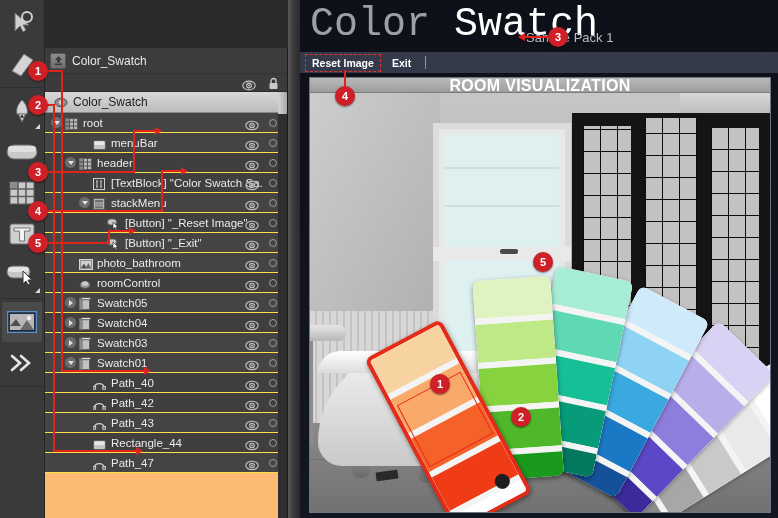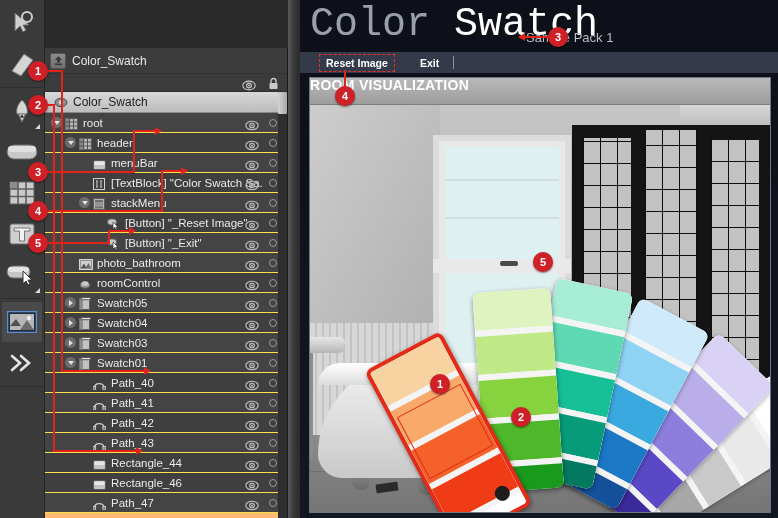--- a/index.html
+++ b/index.html
@@ -132,37 +132,37 @@
     position: absolute; left: 226px; top: 30px;
     color: #b9bec6; font-size: 13px;
   }
   #menubar {
     position: absolute; left: 0; top: 52px; width: 478px; height: 21px;
     background: #343a4a;
     display: flex; align-items: center;
   }
   .mbtn {
     font-size: 10.5px; color: #ffffff; font-weight: bold;
-    padding: 2px 6px; margin-left: 19px; cursor: pointer;
+    padding: 2px 6px; margin-left: 5px; cursor: pointer;
   }
   .mbtn.focus { border: 1px dashed #e03127; }
   .msep { width:1px; height: 13px; background: #8e93a0; margin-left: 8px; }
 
   #imgframe {
     position: absolute; left: 9px; top: 77px;
     width: 462px; height: 436px;
     border: 1px solid #6e7585;
     background: #b5b5b5;
     overflow: hidden;
   }
   #imgcaption {
-    height: 27px; width: 100%;
+    height: 15px; width: 100%;
     background: linear-gradient(#b9b9b9,#9d9d9d);
-    color: #ffffff; font-size: 14px; font-weight: bold;
-    line-height: 15px;
+    color: #ffffff; font-size: 16px; font-weight: bold;
+    text-align: center; line-height: 15px;
     letter-spacing: .3px;
     border-bottom: 1px solid #7e7e7e;
   }
   #photo { position: relative; width: 100%; height: 421px; overflow: hidden;
            background: #8f9092; }
 
   
   .ph { position: absolute; }
   #wall-left   { left:0; top:0; width:130px; height:330px; background:linear-gradient(120deg,#cdcdcd,#a9a9a9); }
   #wall-back   { left:120px; top:0; width:250px; height:300px; background:linear-gradient(180deg,#c6c6c6,#a2a2a2); }
@@ -389,53 +389,53 @@
               <path d="M4.5 .5V11.5M8.5 .5V11.5M.5 4H12.5M.5 8H12.5" stroke="#4a4a4a" stroke-width=".9"></path>
             </svg></span>
           <span class="label">root</span>
           <span class="eye"><svg width="14" height="11" viewBox="0 0 14 11">
               <ellipse cx="7" cy="5.5" rx="6.2" ry="4.2" fill="none" stroke="#c2c2c2" stroke-width="1.1"></ellipse>
               <circle cx="7" cy="5.5" r="2.3" fill="none" stroke="#c2c2c2" stroke-width="1.1"></circle>
               <circle cx="7" cy="5.5" r=".9" fill="#c2c2c2"></circle>
             </svg></span>
           <span class="lk"></span>
         </div>
+        <div class="row">
+          <span style="width:34px;flex:0 0 auto"></span>
+          <span class="twisty none"></span>
+          <span class="tico"><svg width="13" height="10" viewBox="0 0 13 10">
+              <rect x="0.5" y="0.5" width="12" height="9" rx="1.5" fill="#c4c4c4" stroke="#5c5c5c"></rect>
+              <rect x="1.5" y="1.5" width="10" height="3.5" rx="1" fill="#e6e6e6"></rect>
+            </svg></span>
+          <span class="label">menuBar</span>
+          <span class="eye"><svg width="14" height="11" viewBox="0 0 14 11">
+              <ellipse cx="7" cy="5.5" rx="6.2" ry="4.2" fill="none" stroke="#c2c2c2" stroke-width="1.1"></ellipse>
+              <circle cx="7" cy="5.5" r="2.3" fill="none" stroke="#c2c2c2" stroke-width="1.1"></circle>
+              <circle cx="7" cy="5.5" r=".9" fill="#c2c2c2"></circle>
+            </svg></span>
+          <span class="lk"></span>
+        </div>
         <div class="row alt">
           <span style="width:20px;flex:0 0 auto"></span>
           <span class="twisty">
             <span class="tri-d"></span>
           </span>
           <span class="tico"><svg width="13" height="12" viewBox="0 0 13 12">
               <rect x="0.5" y="0.5" width="12" height="11" fill="#b8b8b8" stroke="#5c5c5c"></rect>
               <rect x="0.5" y="0.5" width="4" height="11" fill="#888"></rect>
               <path d="M4.5 .5V11.5M8.5 .5V11.5M.5 4H12.5M.5 8H12.5" stroke="#4a4a4a" stroke-width=".9"></path>
             </svg></span>
           <span class="label">header</span>
           <span class="eye"><svg width="14" height="11" viewBox="0 0 14 11">
               <ellipse cx="7" cy="5.5" rx="6.2" ry="4.2" fill="none" stroke="#c2c2c2" stroke-width="1.1"></ellipse>
               <circle cx="7" cy="5.5" r="2.3" fill="none" stroke="#c2c2c2" stroke-width="1.1"></circle>
               <circle cx="7" cy="5.5" r=".9" fill="#c2c2c2"></circle>
             </svg></span>
           <span class="lk"></span>
         </div>
-        <div class="row">
-          <span style="width:34px;flex:0 0 auto"></span>
-          <span class="twisty none"></span>
-          <span class="tico"><svg width="13" height="10" viewBox="0 0 13 10">
-              <rect x="0.5" y="0.5" width="12" height="9" rx="1.5" fill="#c4c4c4" stroke="#5c5c5c"></rect>
-              <rect x="1.5" y="1.5" width="10" height="3.5" rx="1" fill="#e6e6e6"></rect>
-            </svg></span>
-          <span class="label">menuBar</span>
-          <span class="eye"><svg width="14" height="11" viewBox="0 0 14 11">
-              <ellipse cx="7" cy="5.5" rx="6.2" ry="4.2" fill="none" stroke="#c2c2c2" stroke-width="1.1"></ellipse>
-              <circle cx="7" cy="5.5" r="2.3" fill="none" stroke="#c2c2c2" stroke-width="1.1"></circle>
-              <circle cx="7" cy="5.5" r=".9" fill="#c2c2c2"></circle>
-            </svg></span>
-          <span class="lk"></span>
-        </div>
         <div class="row alt">
           <span style="width:34px;flex:0 0 auto"></span>
           <span class="twisty none"></span>
           <span class="tico"><svg width="12" height="12" viewBox="0 0 12 12">
               <rect x="0.5" y="0.5" width="11" height="11" fill="none" stroke="#d0d0d0"></rect>
               <path d="M4 3V9M8 3V9M3 3H5M3 9H5M7 3H9M7 9H9" stroke="#d0d0d0" stroke-width="1"></path>
             </svg></span>
           <span class="label">[TextBlock] "Color Swatch Sa.</span>
           <span class="eye"><svg width="14" height="11" viewBox="0 0 14 11">
               <ellipse cx="7" cy="5.5" rx="6.2" ry="4.2" fill="none" stroke="#c2c2c2" stroke-width="1.1"></ellipse>
@@ -606,91 +606,60 @@
               <rect x="9.8" y="7.6" width="2.6" height="2.6" fill="none" stroke="#cfcfcf" stroke-width="1"></rect>
             </svg></span>
           <span class="label">Path_40</span>
           <span class="eye"><svg width="14" height="11" viewBox="0 0 14 11">
               <ellipse cx="7" cy="5.5" rx="6.2" ry="4.2" fill="none" stroke="#c2c2c2" stroke-width="1.1"></ellipse>
               <circle cx="7" cy="5.5" r="2.3" fill="none" stroke="#c2c2c2" stroke-width="1.1"></circle>
               <circle cx="7" cy="5.5" r=".9" fill="#c2c2c2"></circle>
             </svg></span>
           <span class="lk"></span>
         </div>
-        <div class="row">
+        <div class="row alt">
           <span style="width:34px;flex:0 0 auto"></span>
           <span class="twisty none"></span>
           <span class="tico"><svg width="13" height="11" viewBox="0 0 13 11">
               <path d="M1.5 8.5 C1.5 3.5 11 3 11 8.5" fill="none" stroke="#cfcfcf" stroke-width="1.2"></path>
               <rect x="0" y="7.6" width="2.6" height="2.6" fill="none" stroke="#cfcfcf" stroke-width="1"></rect>
               <rect x="9.8" y="7.6" width="2.6" height="2.6" fill="none" stroke="#cfcfcf" stroke-width="1"></rect>
             </svg></span>
-          <span class="label">Path_41</span>
-          <span class="eye"><svg width="14" height="11" viewBox="0 0 14 11">
-              <ellipse cx="7" cy="5.5" rx="6.2" ry="4.2" fill="none" stroke="#c2c2c2" stroke-width="1.1"></ellipse>
-              <circle cx="7" cy="5.5" r="2.3" fill="none" stroke="#c2c2c2" stroke-width="1.1"></circle>
-              <circle cx="7" cy="5.5" r=".9" fill="#c2c2c2"></circle>
-            </svg></span>
-          <span class="lk"></span>
-        </div>
-        <div class="row alt">
+          <span class="label">Path_42</span>
+          <span class="eye"><svg width="14" height="11" viewBox="0 0 14 11">
+              <ellipse cx="7" cy="5.5" rx="6.2" ry="4.2" fill="none" stroke="#c2c2c2" stroke-width="1.1"></ellipse>
+              <circle cx="7" cy="5.5" r="2.3" fill="none" stroke="#c2c2c2" stroke-width="1.1"></circle>
+              <circle cx="7" cy="5.5" r=".9" fill="#c2c2c2"></circle>
+            </svg></span>
+          <span class="lk"></span>
+        </div>
+        <div class="row">
           <span style="width:34px;flex:0 0 auto"></span>
           <span class="twisty none"></span>
           <span class="tico"><svg width="13" height="11" viewBox="0 0 13 11">
               <path d="M1.5 8.5 C1.5 3.5 11 3 11 8.5" fill="none" stroke="#cfcfcf" stroke-width="1.2"></path>
               <rect x="0" y="7.6" width="2.6" height="2.6" fill="none" stroke="#cfcfcf" stroke-width="1"></rect>
               <rect x="9.8" y="7.6" width="2.6" height="2.6" fill="none" stroke="#cfcfcf" stroke-width="1"></rect>
             </svg></span>
-          <span class="label">Path_42</span>
-          <span class="eye"><svg width="14" height="11" viewBox="0 0 14 11">
-              <ellipse cx="7" cy="5.5" rx="6.2" ry="4.2" fill="none" stroke="#c2c2c2" stroke-width="1.1"></ellipse>
-              <circle cx="7" cy="5.5" r="2.3" fill="none" stroke="#c2c2c2" stroke-width="1.1"></circle>
-              <circle cx="7" cy="5.5" r=".9" fill="#c2c2c2"></circle>
-            </svg></span>
-          <span class="lk"></span>
-        </div>
-        <div class="row">
-          <span style="width:34px;flex:0 0 auto"></span>
-          <span class="twisty none"></span>
-          <span class="tico"><svg width="13" height="11" viewBox="0 0 13 11">
-              <path d="M1.5 8.5 C1.5 3.5 11 3 11 8.5" fill="none" stroke="#cfcfcf" stroke-width="1.2"></path>
-              <rect x="0" y="7.6" width="2.6" height="2.6" fill="none" stroke="#cfcfcf" stroke-width="1"></rect>
-              <rect x="9.8" y="7.6" width="2.6" height="2.6" fill="none" stroke="#cfcfcf" stroke-width="1"></rect>
-            </svg></span>
           <span class="label">Path_43</span>
           <span class="eye"><svg width="14" height="11" viewBox="0 0 14 11">
               <ellipse cx="7" cy="5.5" rx="6.2" ry="4.2" fill="none" stroke="#c2c2c2" stroke-width="1.1"></ellipse>
               <circle cx="7" cy="5.5" r="2.3" fill="none" stroke="#c2c2c2" stroke-width="1.1"></circle>
               <circle cx="7" cy="5.5" r=".9" fill="#c2c2c2"></circle>
             </svg></span>
           <span class="lk"></span>
         </div>
         <div class="row alt">
           <span style="width:34px;flex:0 0 auto"></span>
           <span class="twisty none"></span>
           <span class="tico"><svg width="13" height="10" viewBox="0 0 13 10">
               <rect x="0.5" y="0.5" width="12" height="9" rx="1.5" fill="#c4c4c4" stroke="#5c5c5c"></rect>
               <rect x="1.5" y="1.5" width="10" height="3.5" rx="1" fill="#e6e6e6"></rect>
             </svg></span>
           <span class="label">Rectangle_44</span>
-          <span class="eye"><svg width="14" height="11" viewBox="0 0 14 11">
-              <ellipse cx="7" cy="5.5" rx="6.2" ry="4.2" fill="none" stroke="#c2c2c2" stroke-width="1.1"></ellipse>
-              <circle cx="7" cy="5.5" r="2.3" fill="none" stroke="#c2c2c2" stroke-width="1.1"></circle>
-              <circle cx="7" cy="5.5" r=".9" fill="#c2c2c2"></circle>
-            </svg></span>
-          <span class="lk"></span>
-        </div>
-        <div class="row alt">
-          <span style="width:34px;flex:0 0 auto"></span>
-          <span class="twisty none"></span>
-          <span class="tico"><svg width="13" height="10" viewBox="0 0 13 10">
-              <rect x="0.5" y="0.5" width="12" height="9" rx="1.5" fill="#c4c4c4" stroke="#5c5c5c"></rect>
-              <rect x="1.5" y="1.5" width="10" height="3.5" rx="1" fill="#e6e6e6"></rect>
-            </svg></span>
-          <span class="label">Rectangle_46</span>
           <span class="eye"><svg width="14" height="11" viewBox="0 0 14 11">
               <ellipse cx="7" cy="5.5" rx="6.2" ry="4.2" fill="none" stroke="#c2c2c2" stroke-width="1.1"></ellipse>
               <circle cx="7" cy="5.5" r="2.3" fill="none" stroke="#c2c2c2" stroke-width="1.1"></circle>
               <circle cx="7" cy="5.5" r=".9" fill="#c2c2c2"></circle>
             </svg></span>
           <span class="lk"></span>
         </div>
         <div class="row">
           <span style="width:34px;flex:0 0 auto"></span>
           <span class="twisty none"></span>

